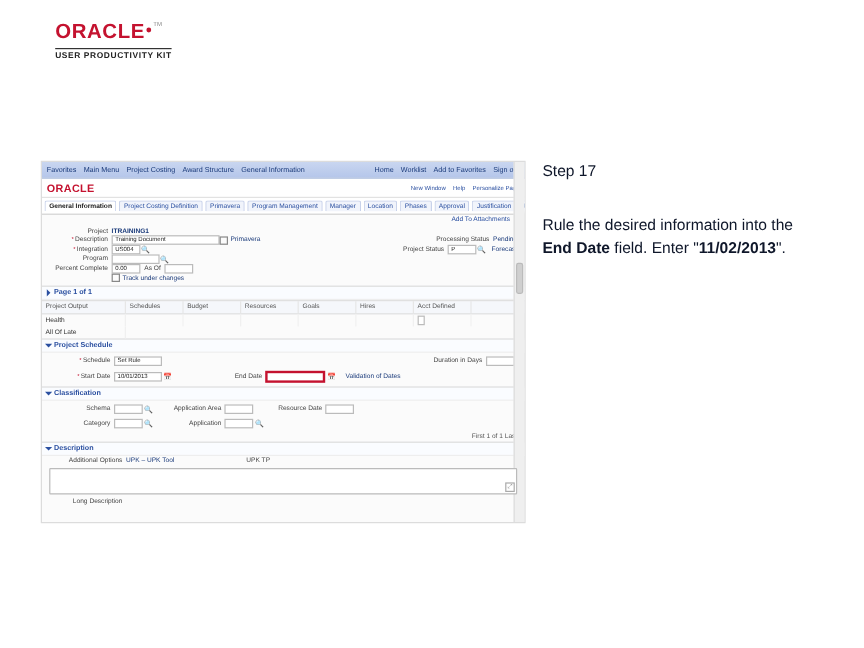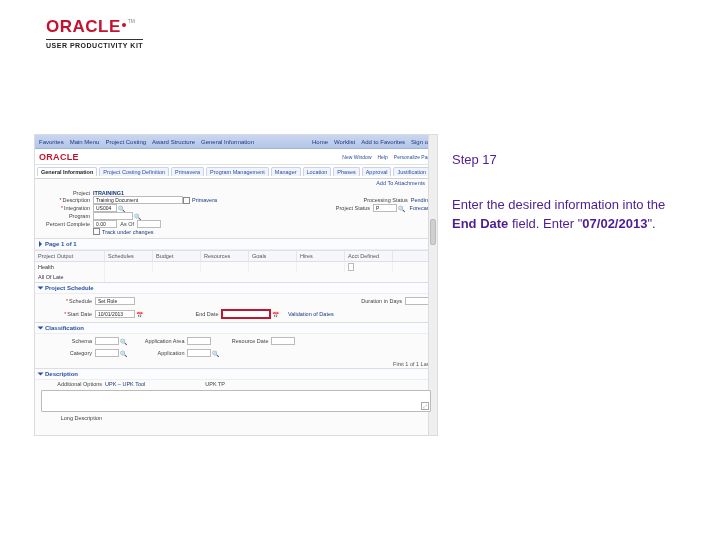--- a/index.html
+++ b/index.html
@@ -6,21 +6,21 @@
   .page{position:relative;width:720px;height:540px}
   
   .hdr{position:absolute;top:18px;left:46px;right:34px;display:flex;justify-content:space-between;align-items:flex-start}
   .logo{display:flex;flex-direction:column;align-items:flex-start}
   .oracle-word{font-weight:900;font-size:17px;letter-spacing:0.5px;color:#c4122f;line-height:1}
   .oracle-dot{display:inline-block;width:4px;height:4px;background:#c4122f;border-radius:50%;vertical-align:middle;margin-left:1px;margin-bottom:5px}
   .tm{font-size:5px;color:#888;vertical-align:top;margin-left:2px}
   .upk{font-size:7px;font-weight:700;letter-spacing:0.5px;color:#222;border-top:1px solid #333;margin-top:3px;padding-top:2px}
   .title{font-size:15px;color:#111}
   
-  .instr{position:absolute;left:452px;top:151px;right:40px;font-size:13px;color:#4c1d95;line-height:1.45}
+  .instr{position:absolute;left:452px;top:134px;right:40px;font-size:13px;color:#0f172a;line-height:1.45}
   .step{margin-bottom:26px}
   .bold{font-weight:700}
   
   .shot{position:absolute;left:34px;top:134px;width:402px;height:300px;border:1px solid #dcdcdc;background:#fbfbfb;overflow:hidden}
   .shot *{box-sizing:border-box}
   .row{display:flex;align-items:center}
   .topbar{height:14px;background:linear-gradient(#c9d6f0,#b5c6ea);border-bottom:1px solid #9fb2d8;font-size:6px;color:#1a3a7a;padding:0 4px;justify-content:space-between}
   .topbar .crumbs{display:flex;gap:6px}
   .topbar .right{display:flex;gap:6px;color:#1a3a7a}
   .brandrow{height:16px;background:#fff;border-bottom:1px solid #e2e2e2;padding:1px 4px;justify-content:space-between}
@@ -66,21 +66,21 @@
       <div>
         <span class="oracle-word">ORACLE</span><span class="oracle-dot"></span><span class="tm">TM</span>
       </div>
       <div class="upk">USER PRODUCTIVITY KIT</div>
     </div>
   </div>
 
   <div class="instr">
     <div class="step">Step 17</div>
     <div>
-      <span>Enter the desired information into the </span><span class="bold">End Date</span><span> field. Enter "</span><span class="bold">07/02/2013</span><span>".</span>
+      <span>Rule the desired information into the </span><span class="bold">End Date</span><span> field. Enter "</span><span class="bold">11/02/2013</span><span>".</span>
     </div>
   </div>
 
   <div class="shot">
     <div class="vscroll">
         <div class="thumb"></div>
       </div>
 
     <div class="row topbar">
       <div class="crumbs">

